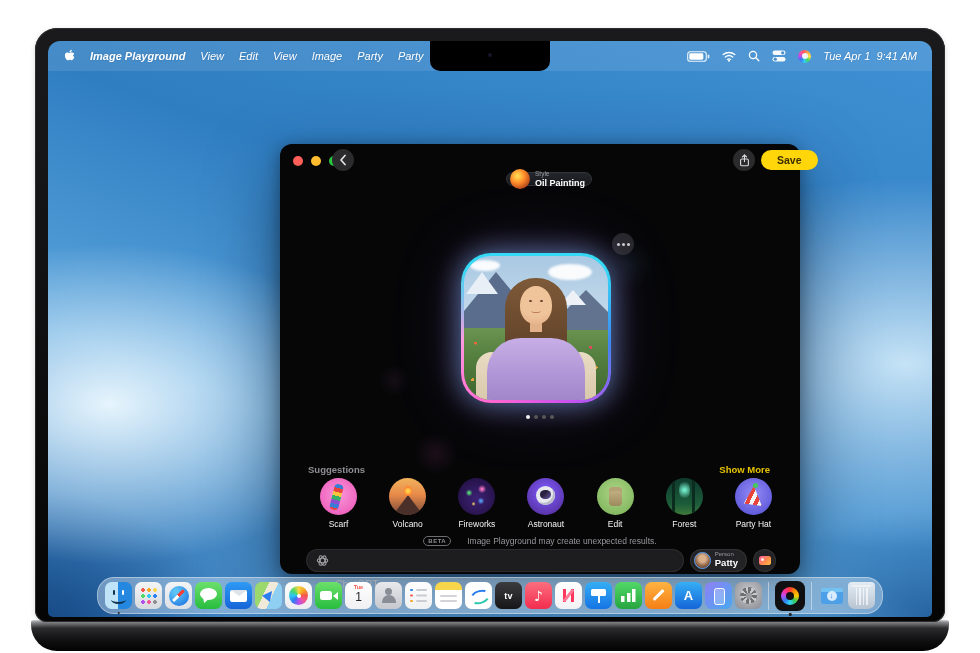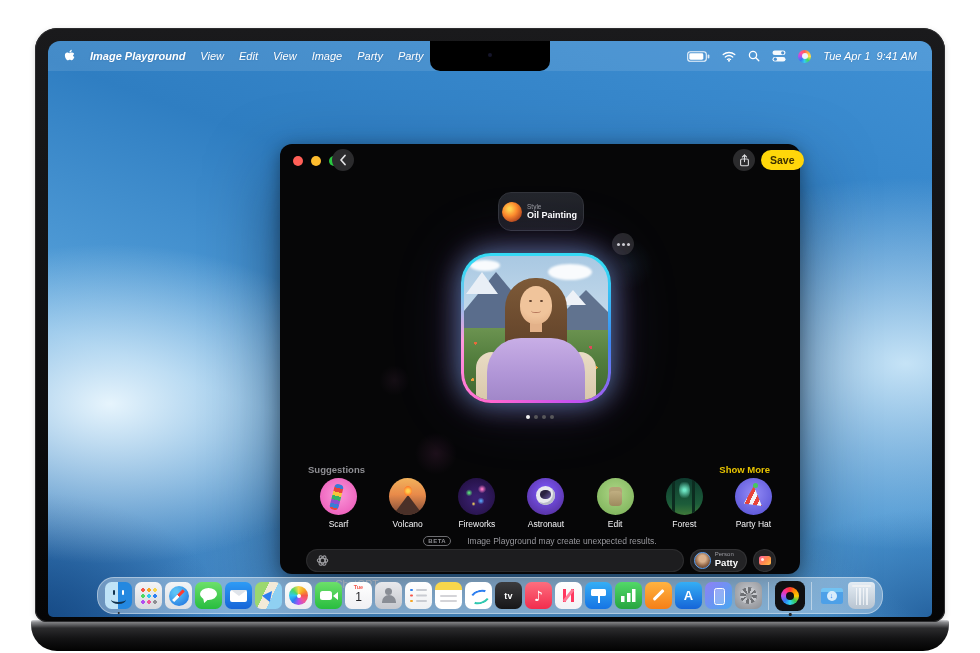--- a/index.html
+++ b/index.html
@@ -46,25 +46,25 @@
       radial-gradient(circle 36px at 67% 28%, rgba(110,200,255,.07), rgba(110,200,255,0) 70%),
       radial-gradient(circle 30px at 30% 72%, rgba(255,110,220,.09), rgba(255,110,220,0) 70%),
       radial-gradient(circle 22px at 22% 55%, rgba(255,140,230,.06), rgba(255,140,230,0) 70%); }
   .traffic { position:absolute; left:13px; top:12px; display:flex; gap:8px; }
   .tl { width:10px; height:10px; border-radius:50%; }
   .tl.r { background:#ff5f57; } .tl.y { background:#febc2e; } .tl.g { background:#28c840; }
   .back-btn { position:absolute; left:52px; top:5px; width:22px; height:22px; border-radius:50%;
     background:#2b2b2d; display:flex; align-items:center; justify-content:center; }
   .share-btn { position:absolute; left:453px; top:5px; width:22px; height:22px; border-radius:50%;
     background:#2b2b2d; display:flex; align-items:center; justify-content:center; }
-  .save-btn { position:absolute; left:481px; top:6px; height:20px; padding:0 9px; border-radius:10px;
+  .save-btn { position:absolute; left:481px; top:6px; height:20px; padding:0 16px; border-radius:10px;
     background:#ffd60a; color:#3d3000; font-size:10.5px; font-weight:600; display:flex; align-items:center; border:none; }
-  .style-chip { position:absolute; left:218px; top:28px; width:86px; height:39px; border-radius:13px;
+  .style-chip { position:absolute; left:226px; top:28px; width:86px; height:14px; border-radius:13px;
     background:linear-gradient(180deg,#24262c,#17181c); border:1px solid #32343a;
-    display:flex; align-items:center; padding:0 6px 0 3px; gap:5px;margin-top:20px; }
+    display:flex; align-items:center; padding:0 6px 0 3px; gap:5px; }
   .style-thumb { width:20px; height:20px; border-radius:50%; flex:none;
     background:radial-gradient(circle at 38% 35%, #ffd34d 8%, #ff8a2a 40%, #b5481a 75%, #6e2a12 100%); }
   .style-texts { display:flex; flex-direction:column; line-height:1.15; flex:1; }
   .style-label { font-size:6.5px; color:#9a9aa0; }
   .style-value { font-size:9px; color:#fff; font-weight:700; white-space:nowrap; }
   .more-btn { position:absolute; left:332px; top:89px; width:22px; height:22px; border-radius:50%;
     background:rgba(46,46,48,.85); display:flex; align-items:center; justify-content:center; }
   .more-dots { width:3px; height:3px; border-radius:50%; background:#cfcfd2;
     box-shadow:-5px 0 0 #cfcfd2, 5px 0 0 #cfcfd2; }
 

